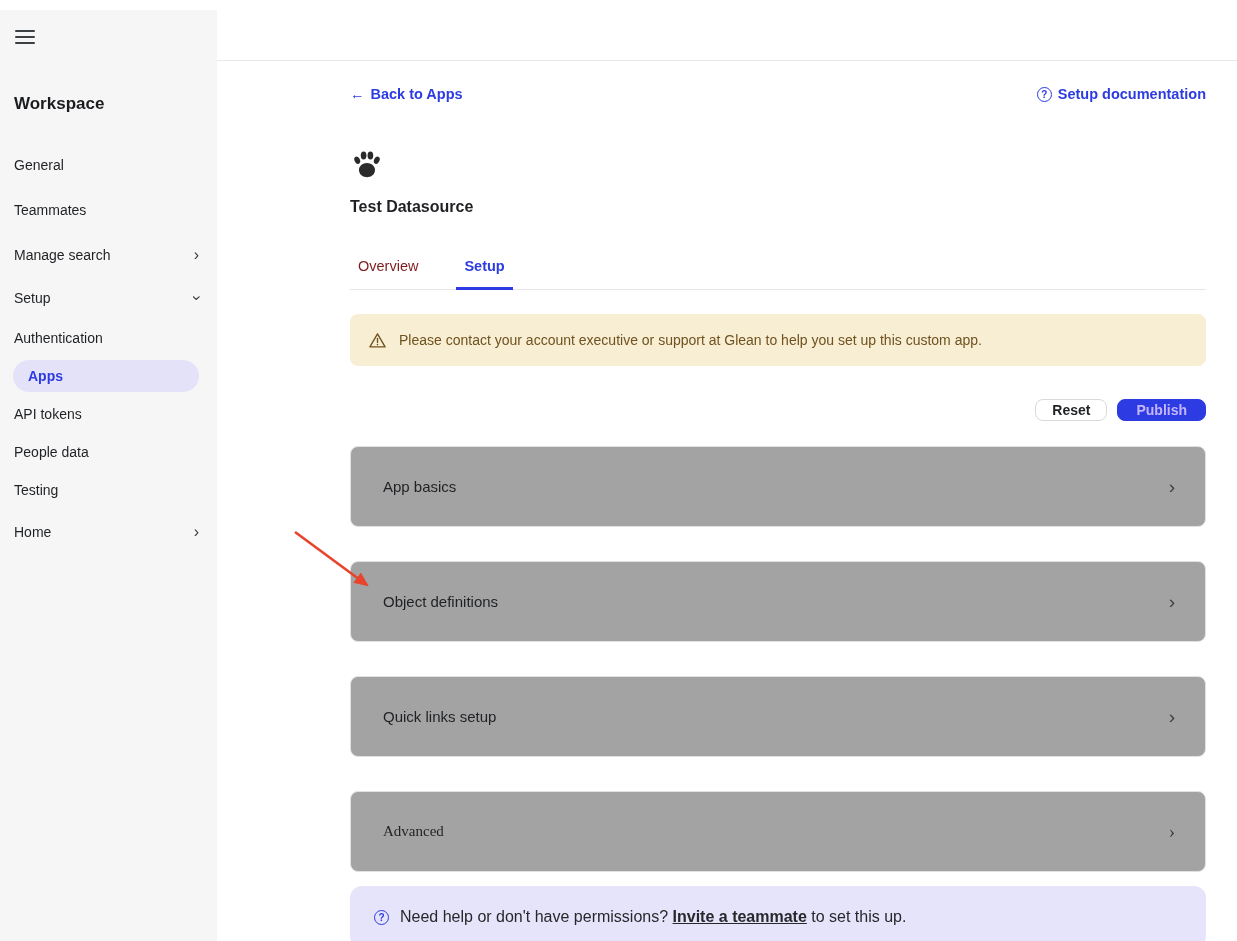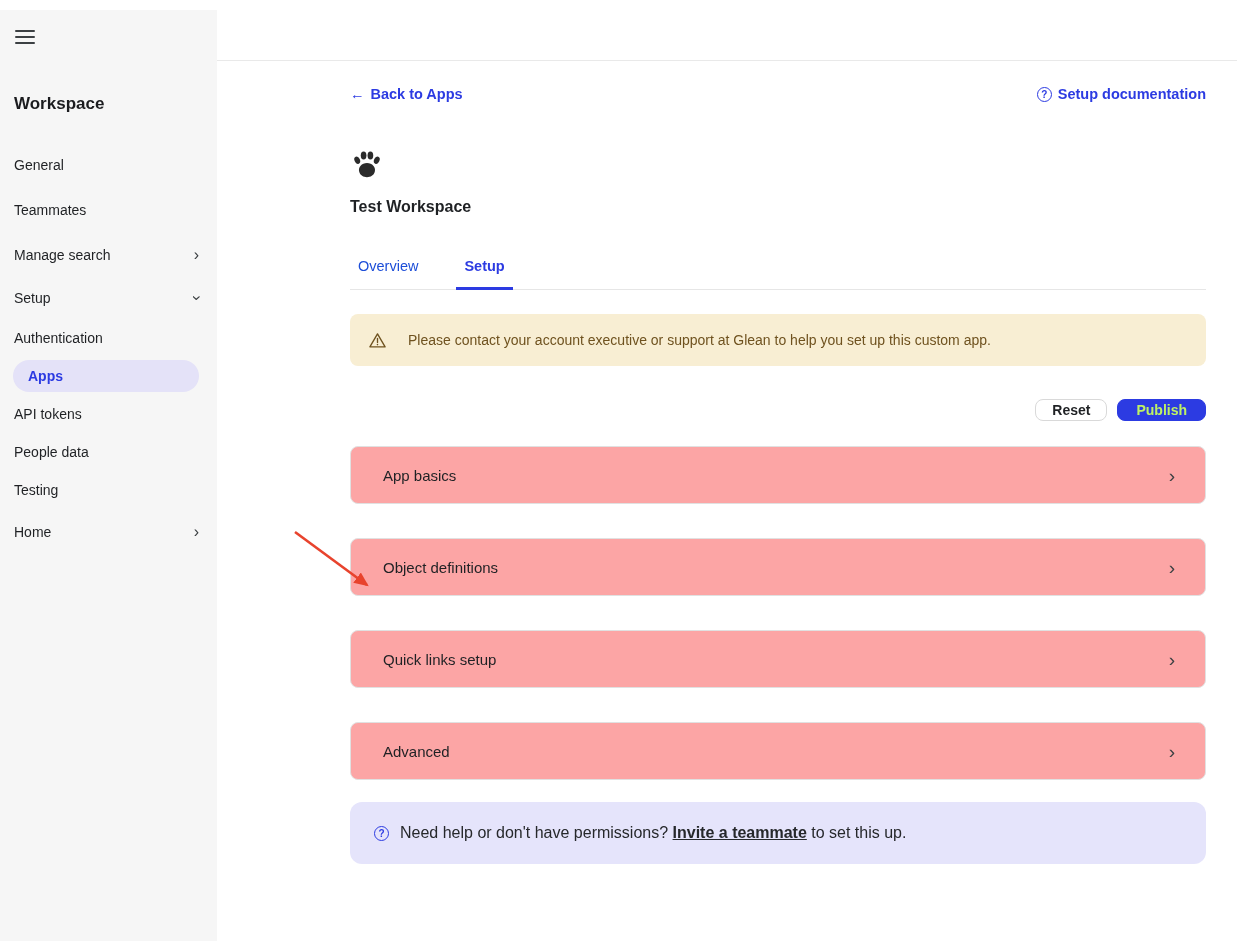--- a/index.html
+++ b/index.html
@@ -35,40 +35,40 @@
   .docs-link { color:#2c3be2; font-size:14.5px; font-weight:600; display:flex;
     align-items:center; gap:6px; cursor:pointer; }
   .q-circle { width:15px; height:15px; border:1.5px solid #2c3be2; border-radius:50%;
     display:inline-flex; align-items:center; justify-content:center; font-size:10px;
     font-weight:700; color:#2c3be2; }
 
   .paw { margin-top:44px; width:34px; height:34px; }
   .app-title { margin-top:12px; font-size:16px; font-weight:700; color:#1f2124; }
 
   .tabs { margin-top:42px; display:flex; gap:30px; border-bottom:1px solid #e6e6e6; }
-  .tab { font-size:14.5px; padding:0 8px 13px 8px; color:#1d4ed8; font-weight:500; cursor:pointer; }
+  .tab { font-size:14.5px; padding:0 8px 13px 8px; color:#7f1d1d; font-weight:500; cursor:pointer; }
   .tab.active { color:#2c3be2; font-weight:600; border-bottom:3px solid #2c3be2; margin-bottom:-1px; }
 
   .notice { margin-top:24px; background:#f8eed3; border-radius:8px; height:52px;
-    display:flex; align-items:center; padding:0 18px; gap:21px; }
+    display:flex; align-items:center; padding:0 18px; gap:12px; }
   .notice-text { font-size:14px; color:#6f521f; }
 
   .btn-row { margin-top:33px; display:flex; justify-content:flex-end; gap:10px; }
   .btn { height:22px; border-radius:8px; font-size:14px; font-weight:600;
     padding:0 16px; cursor:pointer; font-family:inherit; }
   .btn.secondary { background:#fff; border:1px solid #d9d9d9; color:#1f2124; }
-  .btn.primary { background:#2c3be2; border:1px solid #2c3be2; color:#bef264; padding:0 18px; }
+  .btn.primary { background:#2c3be2; border:1px solid #2c3be2; color:#c4b5fd; padding:0 18px; }
 
   .cards { margin-top:25px; }
-  .card { height:58px; border:1px solid #e1e1e1; border-radius:8px; background:#fca5a5;
+  .card { height:81px; border:1px solid #e1e1e1; border-radius:8px; background:#a3a3a3;
     display:flex; align-items:center; justify-content:space-between;
     padding:0 30px 0 32px; margin-bottom:34px; cursor:pointer; }
   .card-title { font-size:15px; font-weight:500; color:#1f2124; }
   .card-chev { font-size:19px; color:#3c4043; line-height:1; }
-  .card.last { margin-bottom:22px; }
+  .card.last { margin-bottom:14px;font-family:Liberation Serif, serif; }
 
   .help-banner { background:#e5e4fb; border-radius:12px; height:62px;
     display:flex; align-items:center; gap:11px; padding:0 24px; }
   .help-text { font-size:16px; color:#26282b; }
   .help-text .invite { font-weight:700; text-decoration:underline; cursor:pointer; }
   .help-q { flex:0 0 auto; }
 
   
   .anno-arrow { position:absolute; left:283px; top:498px; width:104px; height:104px;
     pointer-events:none; }
@@ -143,21 +143,21 @@
     <svg class="paw" viewBox="0 0 24 24">
       <g fill="#2b2b2b">
         <ellipse cx="5.1" cy="8.6" rx="1.9" ry="2.7" transform="rotate(-24 5.1 8.6)"></ellipse>
         <ellipse cx="9.6" cy="5.3" rx="2" ry="2.9"></ellipse>
         <ellipse cx="14.4" cy="5.3" rx="2" ry="2.9"></ellipse>
         <ellipse cx="18.9" cy="8.6" rx="1.9" ry="2.7" transform="rotate(24 18.9 8.6)"></ellipse>
         <path d="M12 10.6 C 8.3 10.6 5.6 13.6 6.5 16.8 C 7.2 19.4 9.5 20.6 12 20.6 C 14.5 20.6 16.8 19.4 17.5 16.8 C 18.4 13.6 15.7 10.6 12 10.6 Z"></path>
       </g>
     </svg>
 
-    <h1 class="app-title">Test Workspace</h1>
+    <h1 class="app-title">Test Datasource</h1>
 
     <div class="tabs">
       <div class="tab">Overview</div>
       <div class="tab active">Setup</div>
     </div>
 
     <div class="notice">
       <svg width="19" height="19" viewBox="0 0 24 24">
         <path d="M12 3.6 L21.6 20 H2.4 Z" fill="none" stroke="#6f521f" stroke-width="1.7" stroke-linejoin="round"></path>
         <line x1="12" y1="9.4" x2="12" y2="14.4" stroke="#6f521f" stroke-width="1.7" stroke-linecap="round"></line>

